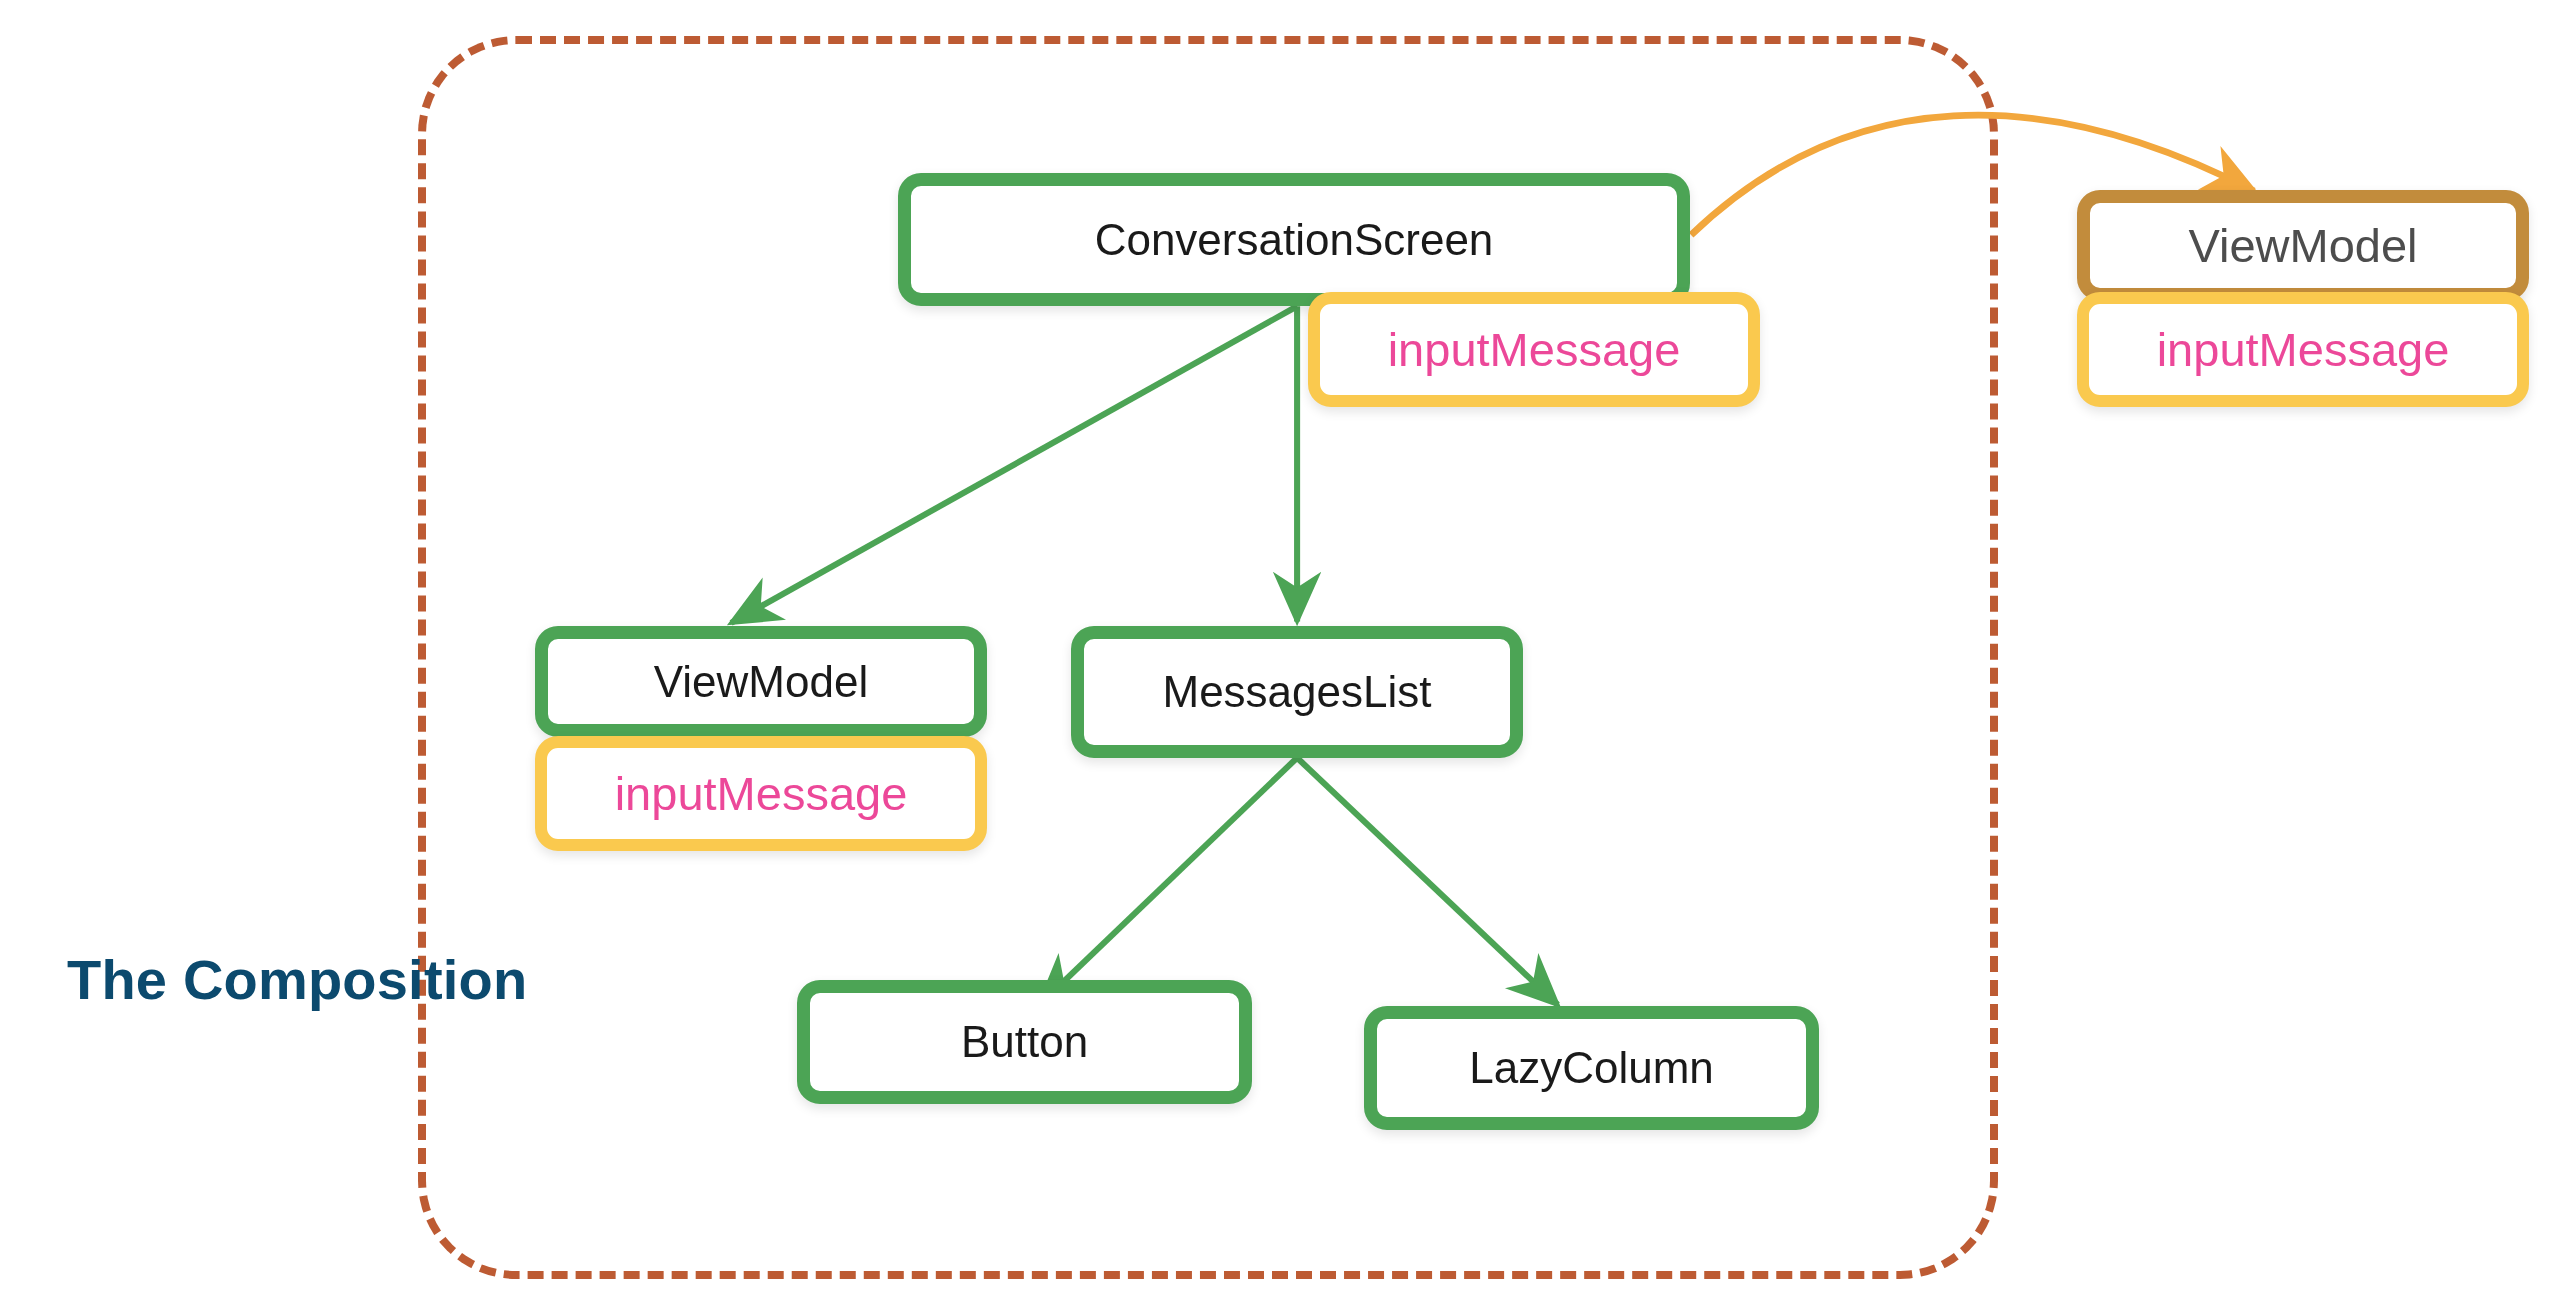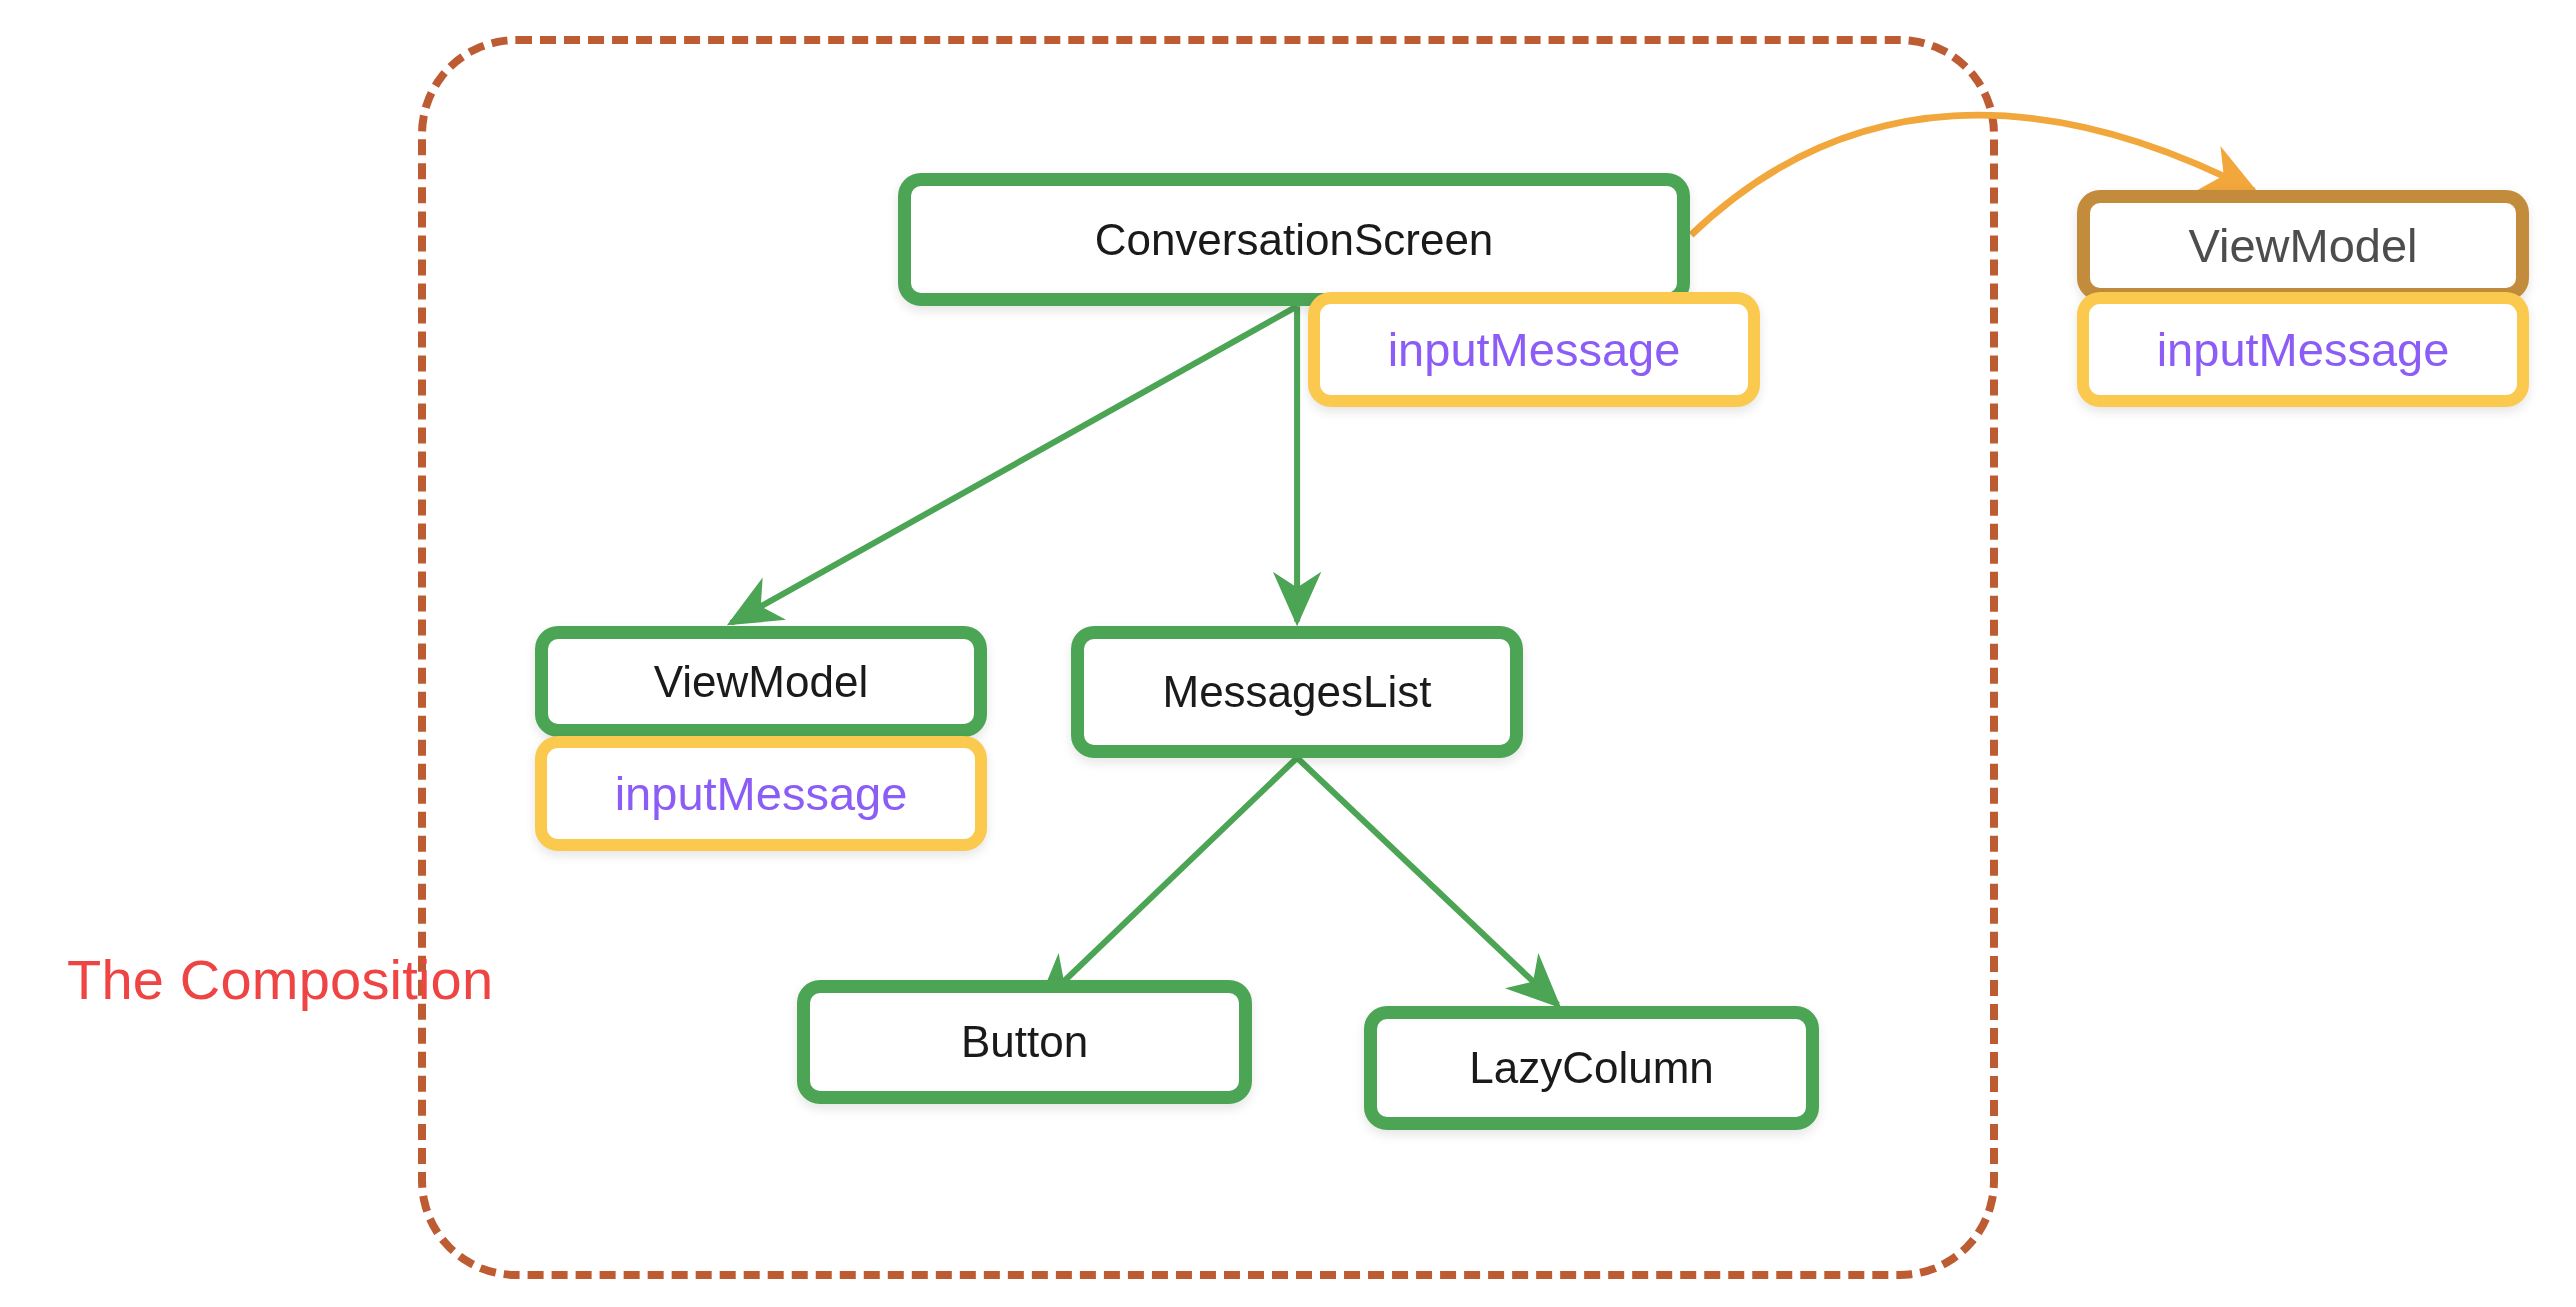--- a/index.html
+++ b/index.html
@@ -65,43 +65,43 @@
     font-size: 47px;
   }
 
   
   .node.state {
     border-color: #FAC94E;
     border-width: 12px;
     border-radius: 23px;
   }
   .node.state .node-label {
-    color: #8b5cf6;
+    color: #ec4899;
     font-size: 47px;
   }
 
   
   #composition-boundary {
     position: absolute;
     left: 418px;
     top: 36px;
     width: 1580px;
     height: 1243px;
     box-sizing: border-box;
     border: 8.3px dashed #BD5B33;
     border-radius: 98px;
     background: transparent;
   }
   #composition-label {
     position: absolute;
     left: 67px;
     top: 947px;
-    color: #ef4444;
+    color: #0c4a6e;
     font-size: 56px;
-    font-weight: normal;
+    font-weight: bold;
     letter-spacing: 0.2px;
     white-space: nowrap;
     text-align: right;
   }
 </style>
 </head>
 <body>
 
 <div id="stage">
 

